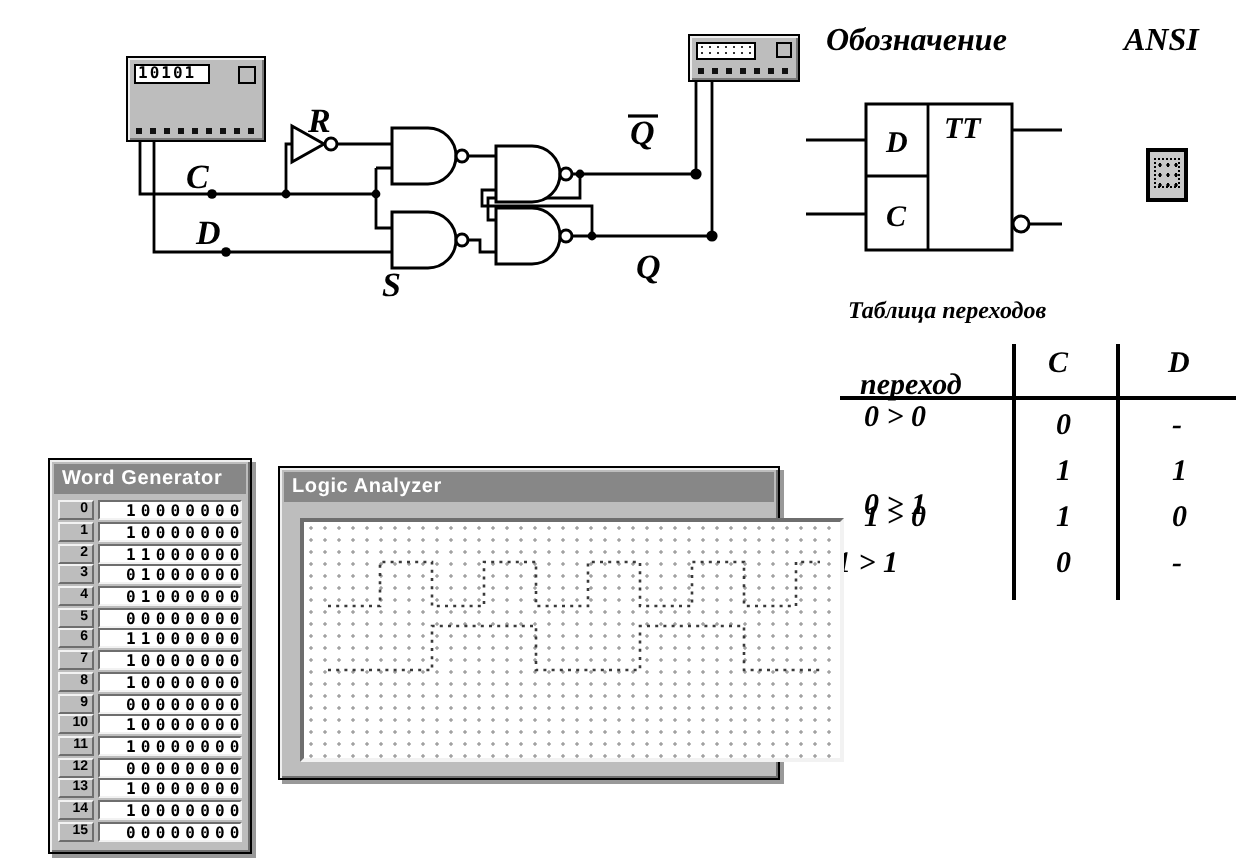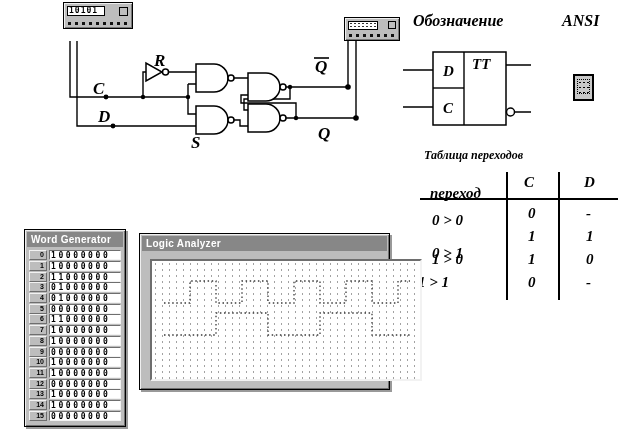--- a/index.html
+++ b/index.html
@@ -33,21 +33,21 @@
   .tbl .line{position:absolute;background:#000}
   .tbl .heading{font-size:12px}
 
   
   .win{position:absolute;background:#bdbdbd;border:1px solid #000;box-shadow:inset 1px 1px 0 #efefef,inset -1px -1px 0 #707070,2px 2px 0 #999;z-index:2}
   .titlebar{margin:2px;height:15px;background:#878787;color:#fff;font:bold 10px "Liberation Sans",sans-serif;line-height:15px;padding-left:4px;letter-spacing:.3px}
 
   .wg-rows{position:absolute;left:4px;top:20px;right:4px;bottom:4px}
   .wg-row{display:flex;height:10.7px;align-items:center}
   .wg-idx{width:18px;height:10px;line-height:9px;text-align:right;padding-right:2px;font:bold 7px "Liberation Sans",sans-serif;background:#bdbdbd;border:1px solid;border-color:#f2f2f2 #6e6e6e #6e6e6e #f2f2f2}
-  .wg-val{flex:1;margin-left:2px;height:10px;line-height:9px;background:#fff;border:1px solid;border-color:#6e6e6e #f2f2f2 #f2f2f2 #6e6e6e;font:bold 8px "DejaVu Sans Mono",monospace;letter-spacing:2.6px;padding-left:1px;white-space:nowrap;overflow:hidden}
+  .wg-val{flex:1;margin-left:2px;height:10px;line-height:9px;background:#fff;border:1px solid;border-color:#6e6e6e #f2f2f2 #f2f2f2 #6e6e6e;font:bold 8px "DejaVu Sans Mono",monospace;letter-spacing:2.6px;padding-left:13px;white-space:nowrap;overflow:hidden}
 
   .la-screen{position:absolute;left:10px;top:25px;width:272px;height:122px;background-color:#fff;border:2px solid;border-color:#6e6e6e #f2f2f2 #f2f2f2 #6e6e6e;background-image:radial-gradient(circle,#a2a2a2 .7px,transparent 1px);background-size:7px 6px}
   .trace{fill:none;stroke:#3a3a3a;stroke-width:1.3;stroke-dasharray:1.5 2.6}
 </style>
 </head>
 <body>
 
 <svg id="schematic" width="618" height="180" viewBox="0 0 618 180">
 
   <path class="wire" d="M70,41 V97 H188 M77,41 V126 H196 M143,97 V72 H146 M168,72 H196 M188,84 H196 M188,84 V114 H196 M234,78 H248 M234,120 H240 V126 H248 M286,87 H348 V40 M286,118 H356 V40 M290,87 V99 H244 V110 H248 M296,118 V103 H241 V95 H248"></path>
@@ -101,21 +101,21 @@
     <circle class="gate" cx="510.5" cy="112" r="4"></circle>
     <text class="slbl" x="443" y="76">D</text>
     <text class="slbl" x="443" y="113">C</text>
     <text class="slbl" x="472" y="69">TT</text>
   </g>
 </svg>
 
 <div class="h1" style="left:413px;top:12px">Обозначение</div>
 <div class="h1" style="left:562px;top:12px">ANSI</div>
 
-<div class="inst" style="left:63px;top:2px;width:70px;height:27px">
+<div class="inst" style="left:63px;top:28px;width:70px;height:43px">
   <div class="inst-display" style="width:38px">10101</div>
   <div class="inst-btn"></div>
   <div class="inst-pins" style="width:62px"></div>
 </div>
 <div class="inst" style="left:344px;top:17px;width:56px;height:24px">
   <div class="inst-display dotted" style="width:30px;height:9px"></div>
   <div class="inst-btn" style="width:8px;height:8px;top:3px;right:3px"></div>
   <div class="inst-pins" style="width:46px"></div>
 </div>
 
@@ -125,21 +125,21 @@
 
 <div class="tbl">
   <span class="heading" style="left:6px;top:0">Таблица переходов</span>
   <span style="left:12px;top:37px">переход</span>
   <span style="left:106px;top:26px">C</span>
   <span style="left:166px;top:26px">D</span>
   <div class="line" style="left:2px;top:50px;width:198px;height:2px"></div>
   <div class="line" style="left:88px;top:24px;width:2px;height:128px"></div>
   <div class="line" style="left:140px;top:24px;width:2px;height:128px"></div>
 
-  <span style="left:14px;top:64px">0 &gt; 0</span>
+  <span style="left:14px;top:53px">0 &gt; 0</span>
   <span style="left:110px;top:57px">0</span>
   <span style="left:168px;top:57px">-</span>
 
   <span style="left:14px;top:97px">0 &gt; 1</span>
   <span style="left:110px;top:80px">1</span>
   <span style="left:168px;top:80px">1</span>
 
   <span style="left:14px;top:103px">1 &gt; 0</span>
   <span style="left:110px;top:103px">1</span>
   <span style="left:168px;top:103px">0</span>

